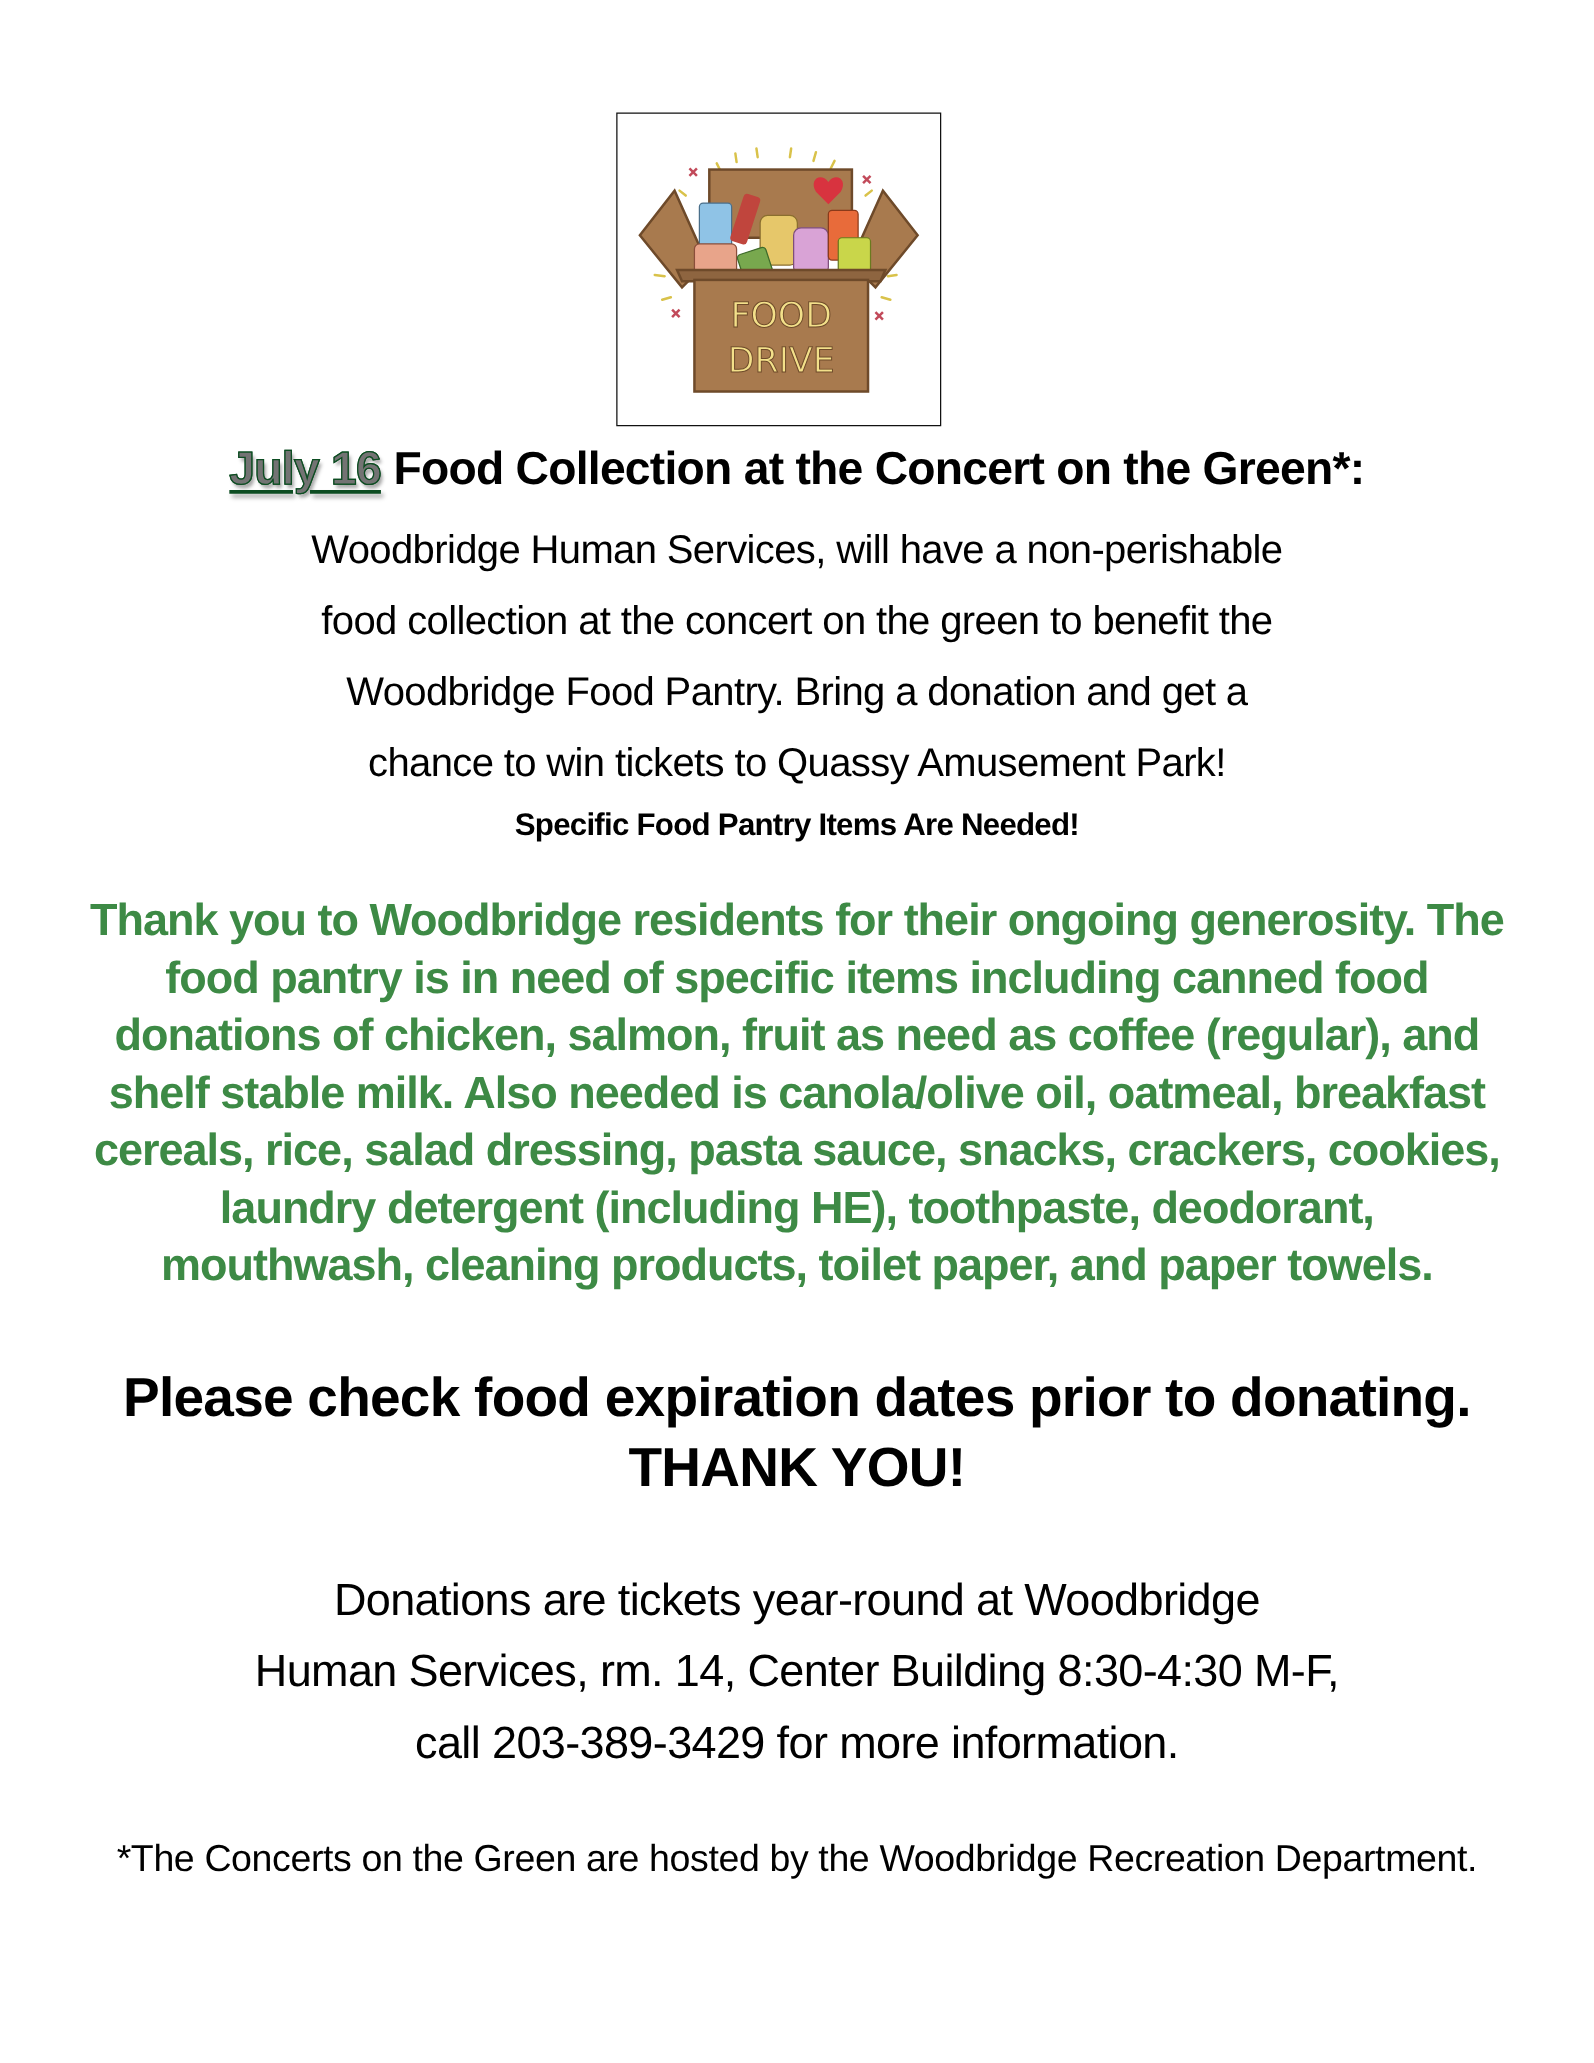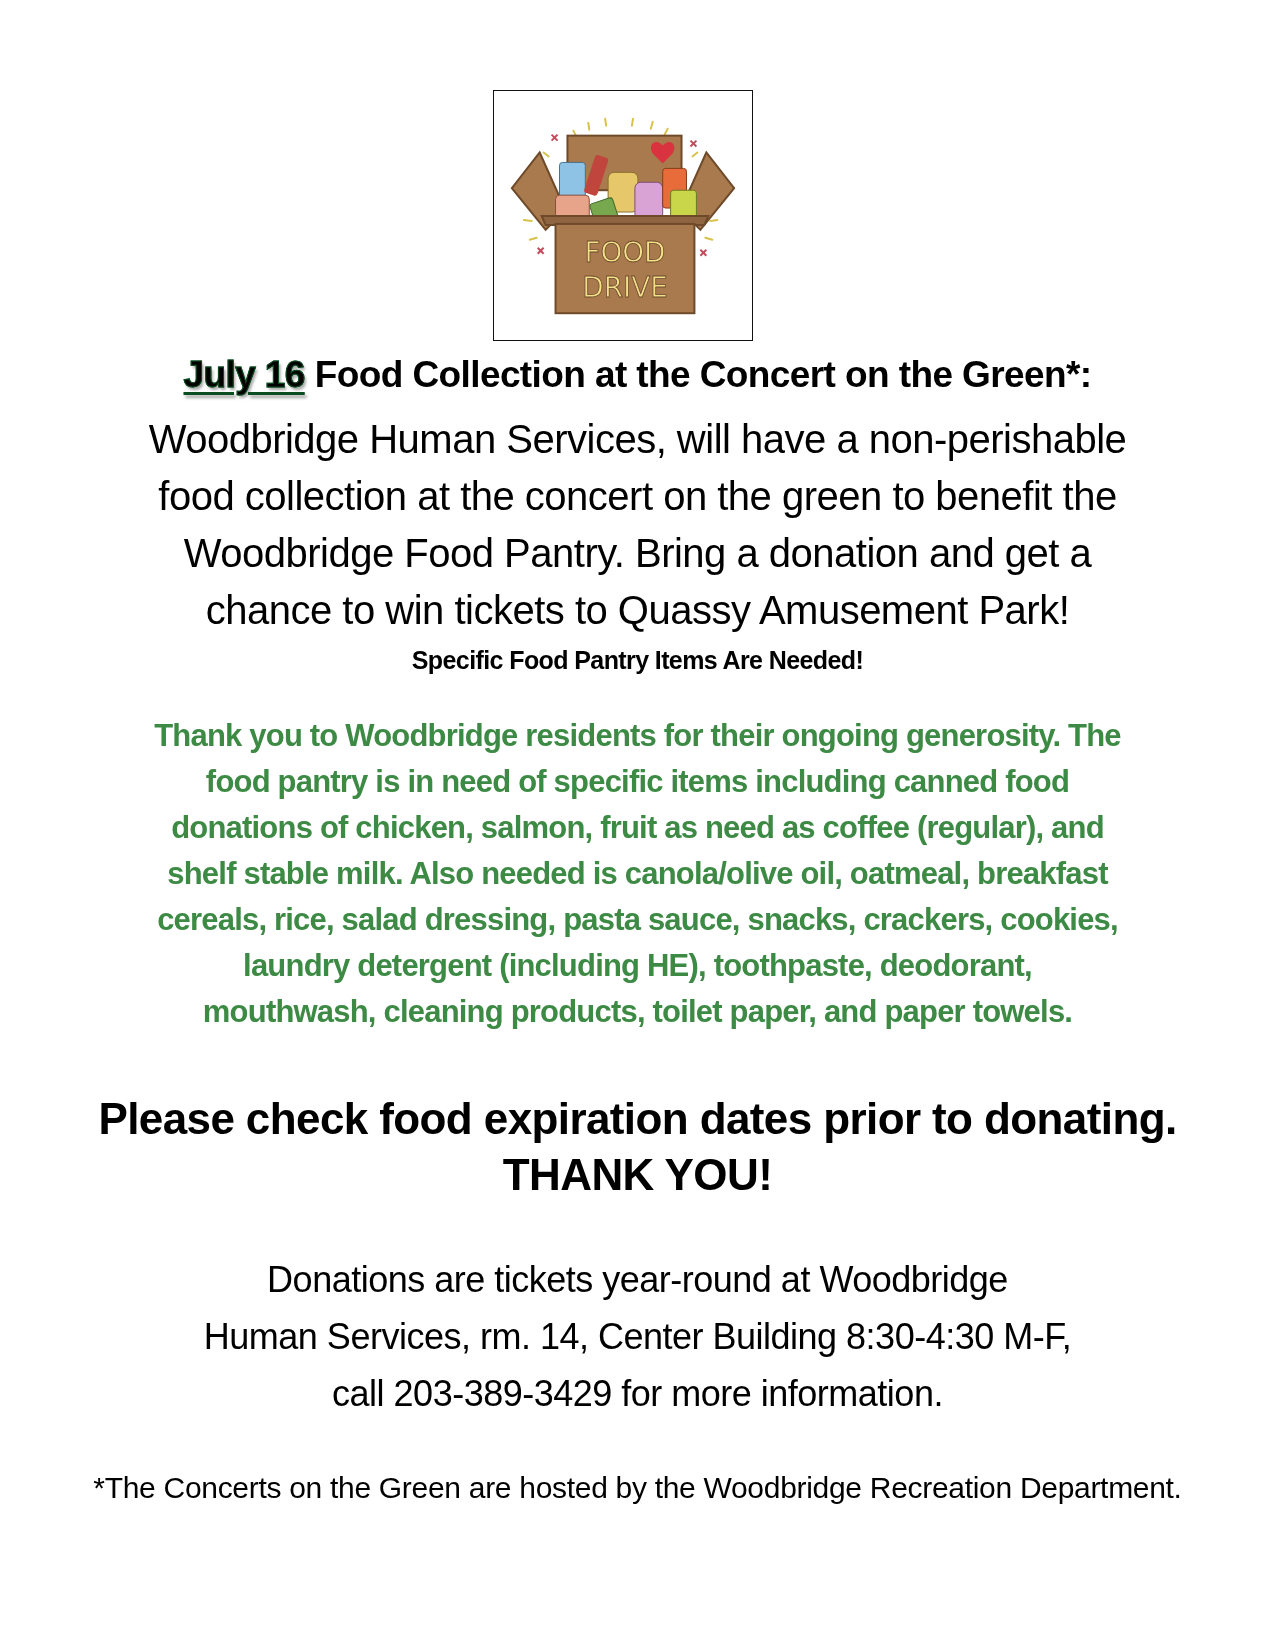--- a/index.html
+++ b/index.html
@@ -8,27 +8,27 @@
   .page { position:absolute; left:0; top:16px; width:1275px; height:1650px;padding-left:44px; }
 
   
   .logo-frame { position:absolute; left:493px; top:74px; width:260px; height:251px;
                 border:1.5px solid #111; background:#fff; box-sizing:border-box; }
   .logo-frame svg { position:absolute; left:0; top:0; width:100%; height:100%; }
 
   .center { position:absolute; left:0; width:1275px; text-align:center; }
 
   .headline { top:338px; font-size:37px; font-weight:bold; letter-spacing:-0.6px; }
-  .date { color:#000000; text-decoration:underline; text-decoration-thickness:3px;
+  .date { color:#737373; text-decoration:underline; text-decoration-thickness:3px;
           text-underline-offset:5px; -webkit-text-stroke:1px #0d4d22;
           text-shadow:2px 3px 3px rgba(0,0,0,0.35); margin-right:10px; }
 
-  .intro { top:395px; font-size:40px; line-height:57px; letter-spacing:-0.5px; }
+  .intro { top:395px; font-size:32px; line-height:57px; letter-spacing:-0.5px; }
   .subhead { top:630px; font-size:25px; font-weight:bold; letter-spacing:-0.6px; }
-  .items { top:697px; font-size:31px; line-height:46px; font-weight:bold;
+  .items { top:697px; font-size:36px; line-height:46px; font-weight:bold;
            color:#3d8a45; letter-spacing:-0.8px; }
   .check { top:1075px; font-size:44px; line-height:56px; font-weight:bold; letter-spacing:-0.6px; }
   .donations { top:1235px; font-size:36px; line-height:57px; letter-spacing:-0.5px; }
   .footnote { top:1455px; font-size:30px; letter-spacing:-0.3px; }
 
   .line { display:block; white-space:nowrap; }
 </style>
 </head>
 <body>
 

